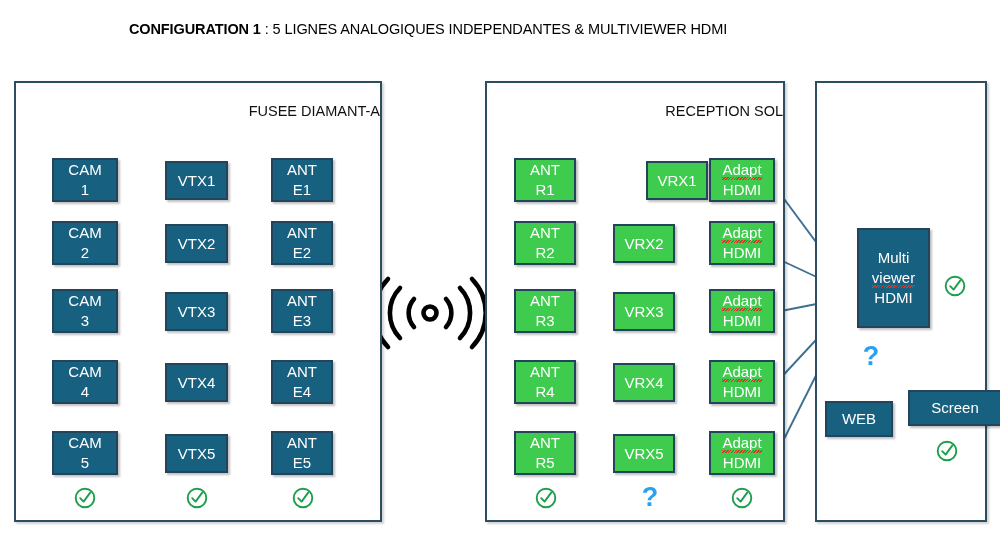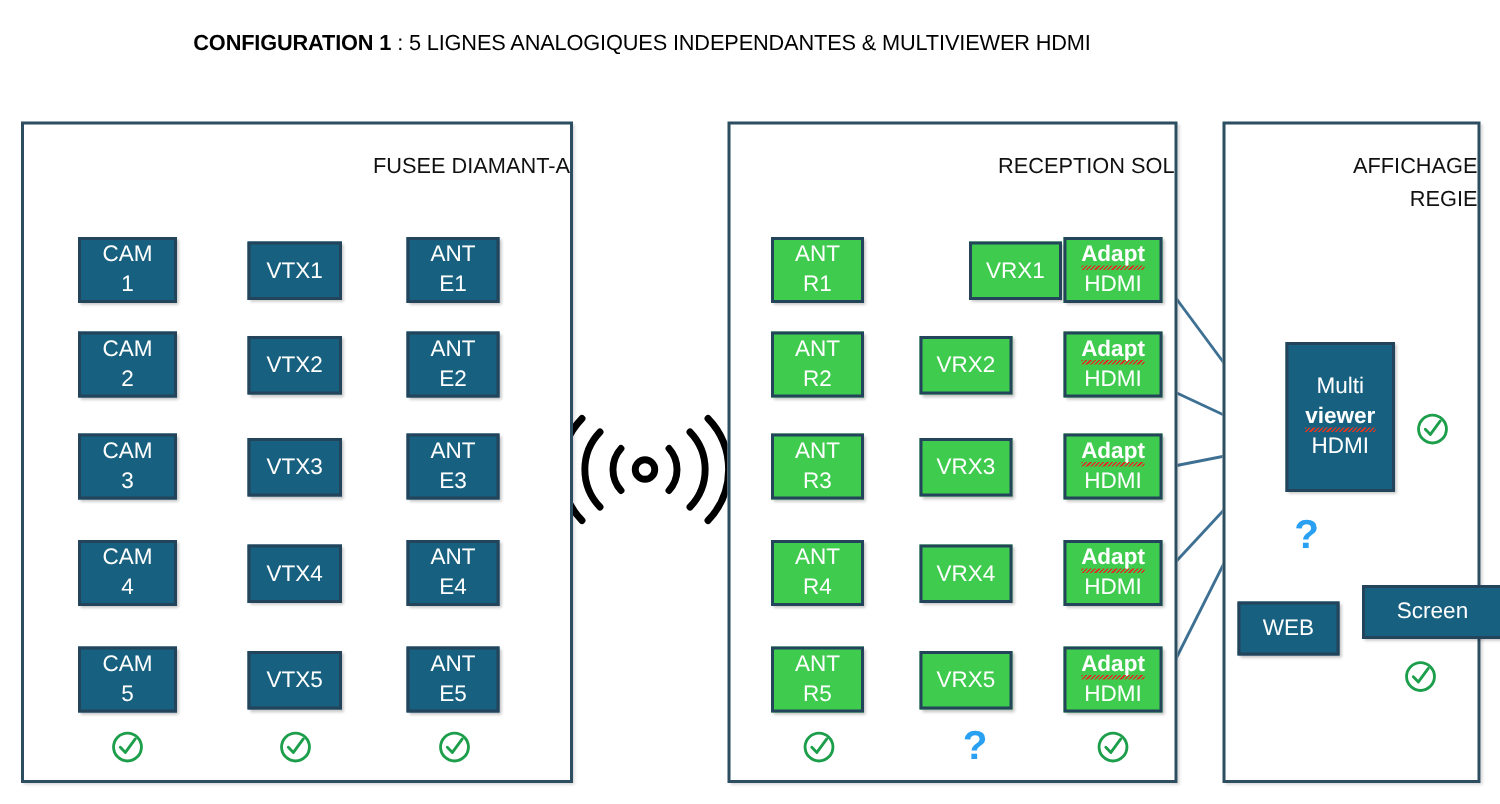--- a/index.html
+++ b/index.html
@@ -68,21 +68,20 @@
     box-shadow: 1.5px 1.5px 2px rgba(0,0,0,0.25);
     white-space: nowrap;
   }
   .node.teal  { background: #17607f; }
   .node.green { background: #3fcb4e; }
 
   .node .ln { display: block; }
   .squiggle {
     display: inline-block;
     position: relative;
-    font-weight: bold;
   }
   .squiggle::after {
     content: "";
     position: absolute;
     left: 0; right: 0;
     bottom: 0px;
     height: 3px;
     background-image:
       repeating-linear-gradient(135deg,
         #d23b2a 0px, #d23b2a 1px, transparent 1px, transparent 2px);
@@ -326,22 +325,20 @@
 </div>
 <div class="qmark" style="left:637px; top:481px;">?</div>
 <div class="check" style="left:727px; top:483px;">
   <svg width="24" height="24" viewBox="0 0 24 24">
     <circle cx="12" cy="12" r="9.3" fill="none" stroke="#1C9E4B" stroke-width="1.9"></circle>
     <path d="M7.2 12.2 L10.6 15.6 L17.2 6.6" fill="none" stroke="#1C9E4B" stroke-width="1.9" stroke-linecap="round" stroke-linejoin="round"></path>
   </svg>
 </div>
 
 <div class="panel" style="left:815px; top:81px; width:172px; height:441px;">
-  <div class="panel-title" style="top:18px;">AFFICHAGE</div>
-  <div class="panel-title" style="top:40px;">REGIE</div>
 </div>
 
 <div class="node teal" style="left:857px; top:228px; width:73px; height:100px;">
   <span class="ln">Multi</span>
   <span class="ln squiggle">viewer</span>
   <span class="ln">HDMI</span>
 </div>
 
 <div class="check" style="left:940px; top:271px;">
   <svg width="24" height="24" viewBox="0 0 24 24">

